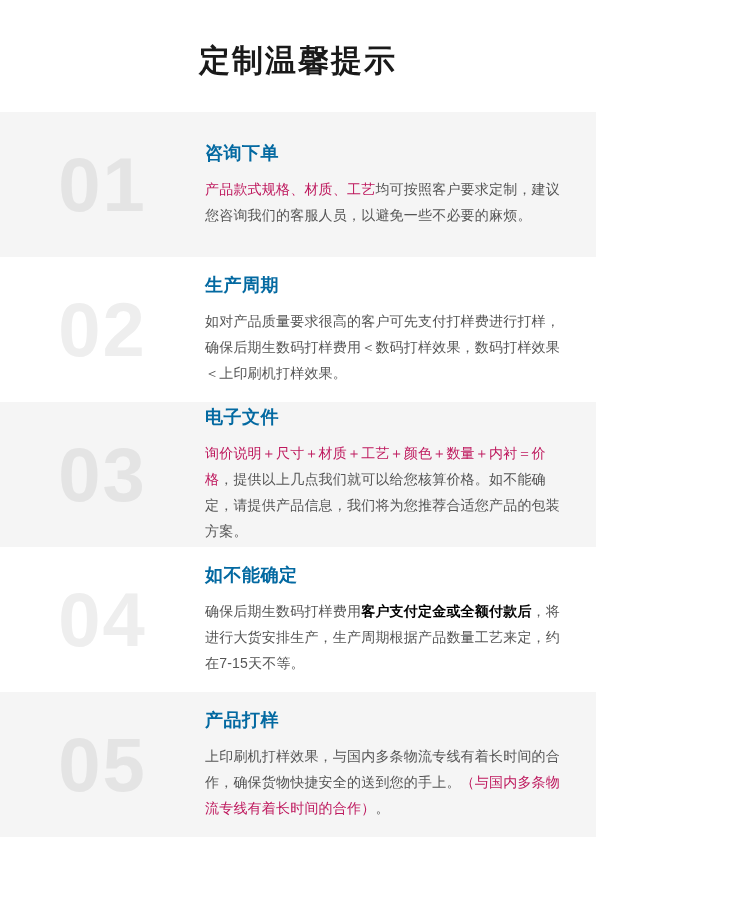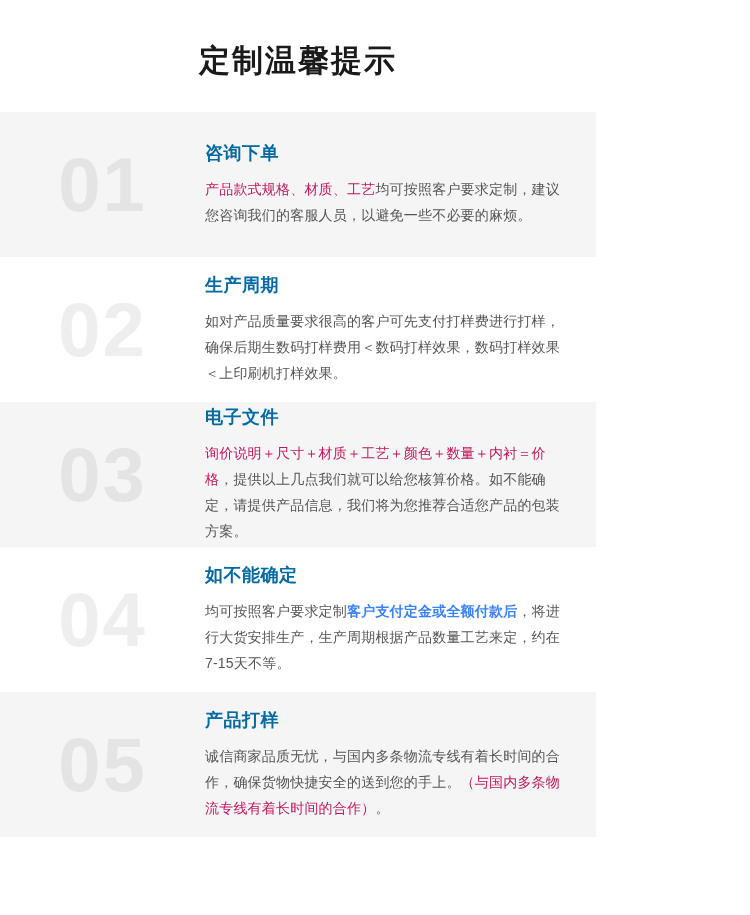--- a/index.html
+++ b/index.html
@@ -88,21 +88,21 @@
     line-height: 1.85;
     color: #555555;
     margin: 0;
     letter-spacing: 0.2px;
   }
   .hl-red {
     color: #be185d;
     font-family: Liberation Serif, serif;
   }
   .hl-dark {
-    color: #3b82f6;
+    color: #000000;
     font-weight: bold;
   }
 </style>
 </head>
 <body>
 
 <div class="page">
 
   <div class="header">
     <h1 class="header-title">定制温馨提示</h1>
@@ -127,25 +127,25 @@
         <div class="section-number">03</div>
         <div class="section-body">
           <h2 class="section-title">电子文件</h2>
           <p class="section-text"><span class="hl-red">询价说明＋尺寸＋材质＋工艺＋颜色＋数量＋内衬＝价格</span><span>，提供以上几点我们就可以给您核算价格。如不能确定，请提供产品信息，我们将为您推荐合适您产品的包装方案。</span></p>
         </div>
       </div>
       <div class="section plain">
         <div class="section-number">04</div>
         <div class="section-body">
           <h2 class="section-title">如不能确定</h2>
-          <p class="section-text"><span>均可按照客户要求定制</span><span class="hl-dark">客户支付定金或全额付款后</span><span>，将进行大货安排生产，生产周期根据产品数量工艺来定，约在7-15天不等。</span></p>
+          <p class="section-text"><span>确保后期生数码打样费用</span><span class="hl-dark">客户支付定金或全额付款后</span><span>，将进行大货安排生产，生产周期根据产品数量工艺来定，约在7-15天不等。</span></p>
         </div>
       </div>
       <div class="section alt">
         <div class="section-number">05</div>
         <div class="section-body">
           <h2 class="section-title">产品打样</h2>
-          <p class="section-text"><span>诚信商家品质无忧，与国内多条物流专线有着长时间的合作，确保货物快捷安全的送到您的手上。</span><span class="hl-red">（与国内多条物流专线有着长时间的合作）</span><span>。</span></p>
+          <p class="section-text"><span>上印刷机打样效果，与国内多条物流专线有着长时间的合作，确保货物快捷安全的送到您的手上。</span><span class="hl-red">（与国内多条物流专线有着长时间的合作）</span><span>。</span></p>
         </div>
       </div>
     </div>
 
 </div>
 
 </body></html>

